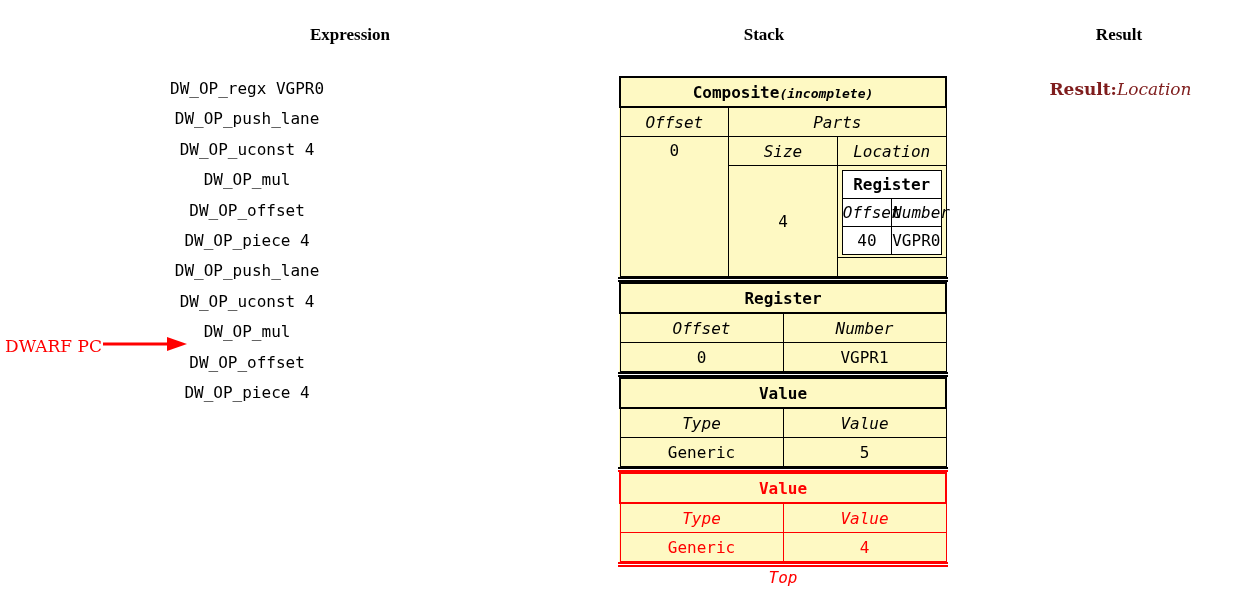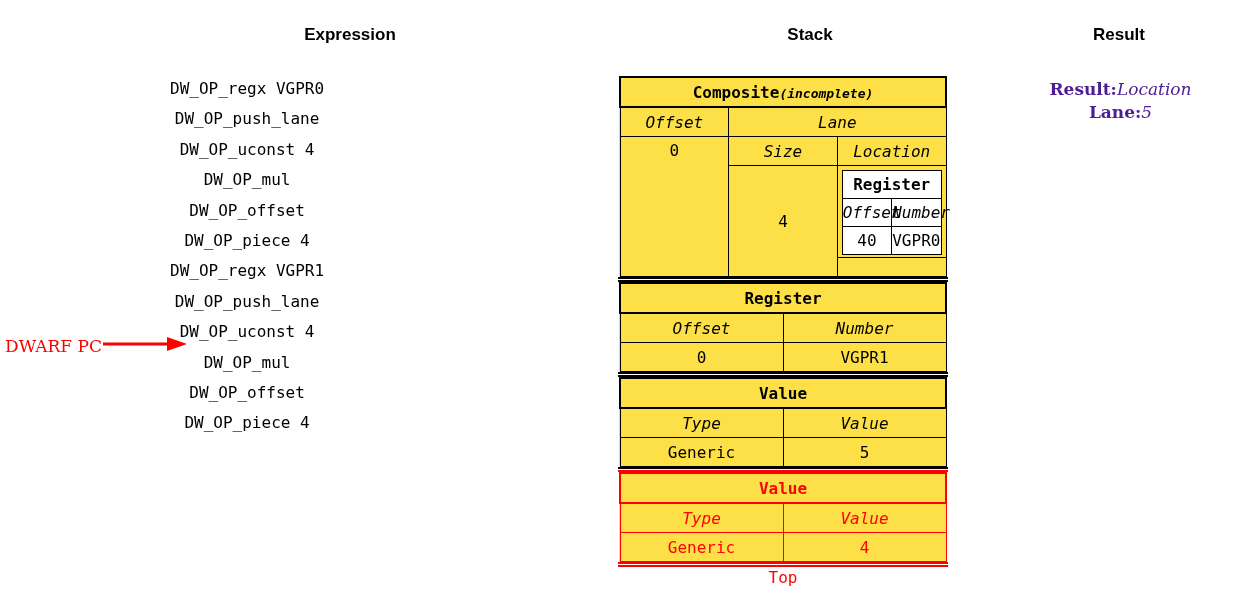--- a/index.html
+++ b/index.html
@@ -11,29 +11,29 @@
     width: 1241px;
     height: 593px;
     position: relative;
     font-family: "DejaVu Sans Mono", monospace;
     overflow: hidden;
   }
 
   
   .col-header {
     position: absolute;
-    font-family: Liberation Sans, sans-serif;
+    font-family: Liberation Serif, serif;
     font-weight: bold;
     font-size: 17px;
     color: #000;
     text-align: center;
     white-space: nowrap;
   }
   #hdr-expression { left: 250px; top: 25px; width: 200px; }
-  #hdr-stack      { left: 720px; top: 25px; width: 180px; }
+  #hdr-stack      { left: 674px; top: 25px; width: 180px; }
   #hdr-context    { left: 1029px; top: 25px; width: 180px; }
 
   
   #expression-list {
     position: absolute;
     left: 170px;
     top: 74px;
     font-family: "DejaVu Sans Mono", monospace;
     font-size: 16px;
     color: #000;
@@ -67,21 +67,21 @@
 
   
   #context-block {
     position: absolute;
     left: 1000px;
     top: 78px;
     width: 241px;
     text-align: center;
     font-family: "DejaVu Serif", serif;
     font-size: 17px;
-    color: #4c1d95;
+    color: #7f1d1d;
   }
   #context-block .ctx-line {
     height: 23px;
     line-height: 23px;
     white-space: nowrap;
   }
   #context-block .ctx-key { font-weight: bold; }
   #context-block .ctx-val { font-style: italic; }
 
   
@@ -108,21 +108,21 @@
     background: #fff;
   }
   .entry-rule.red { border-top-color: #ff0000; border-bottom-color: #ff0000; }
   .entry-rule.half-red { border-top-color: #000; border-bottom-color: #ff0000; }
 
   
   table.st {
     border-collapse: collapse;
     width: 328px;
     table-layout: fixed;
-    background: #fde047;
+    background: #fef9c3;
   }
   table.st td, table.st th {
     border: 1px solid #000;
     padding: 0;
     text-align: center;
     vertical-align: middle;
     font-family: "DejaVu Sans Mono", monospace;
     font-size: 16px;
     color: #000;
     height: 28px;
@@ -165,40 +165,40 @@
   table.nested .title { font-weight: bold; }
   table.nested .ital { font-style: italic; }
 
   .cell-host { padding: 0 !important; }
 
   #top-label {
     width: 330px;
     margin-left: -1px;
     text-align: center;
     font-family: "DejaVu Sans Mono", monospace;
+    font-style: italic;
     font-size: 16px;
     color: #ff0000;
     line-height: 22px;
   }
 </style>
 </head>
 <body>
 
 <div class="col-header" id="hdr-expression">Expression</div>
 <div class="col-header" id="hdr-stack">Stack</div>
 <div class="col-header" id="hdr-context">Result</div>
 
 <div id="expression-list">
   <div class="expr-line">DW_OP_regx VGPR0</div>
   <div class="expr-line">DW_OP_push_lane</div>
   <div class="expr-line">DW_OP_uconst 4</div>
   <div class="expr-line">DW_OP_mul</div>
   <div class="expr-line">DW_OP_offset</div>
   <div class="expr-line">DW_OP_piece 4</div>
-  <div class="expr-line">DW_OP_regx VGPR1</div>
   <div class="expr-line">DW_OP_push_lane</div>
   <div class="expr-line">DW_OP_uconst 4</div>
   <div class="expr-line">DW_OP_mul</div>
   <div class="expr-line">DW_OP_offset</div>
   <div class="expr-line">DW_OP_piece 4</div>
 </div>
 
 <div id="dwarf-pc-marker">
   <span class="pc-label">DWARF PC</span>
   <span class="pc-arrow">
@@ -206,36 +206,33 @@
       <line x1="0" y1="8" x2="68" y2="8" stroke="#ff0000" stroke-width="3"></line>
       <polygon points="64,1 84,8 64,15" fill="#ff0000"></polygon>
     </svg>
   </span>
 </div>
 
 <div id="context-block">
   <div class="ctx-line">
     <span class="ctx-key">Result:</span><span class="ctx-val">Location</span>
   </div>
-  <div class="ctx-line">
-    <span class="ctx-key">Lane:</span><span class="ctx-val">5</span>
-  </div>
 </div>
 
 <div id="stack-column">
 
   <div class="stack-entry">
     <table class="st">
       <tbody>
           <tr>
         <td class="outer-edge title" colspan="3"><span>Composite</span><span class="small-ital">(incomplete)</span></td>
       </tr>
       <tr>
         <td class="ital" style="width:88px" rowspan="1">Offset</td>
-        <td class="ital" colspan="2">Lane</td>
+        <td class="ital" colspan="2">Parts</td>
       </tr>
       <tr>
         <td rowspan="3" style="vertical-align:top;padding-top:4px">0</td>
         <td class="ital" style="width:62px">Size</td>
         <td class="ital">Location</td>
       </tr>
       <tr>
         <td rowspan="2">4</td>
         <td class="cell-host" rowspan="1" style="padding:4px 4px 2px 4px !important;height:84px;vertical-align:top">
           <table class="nested">

